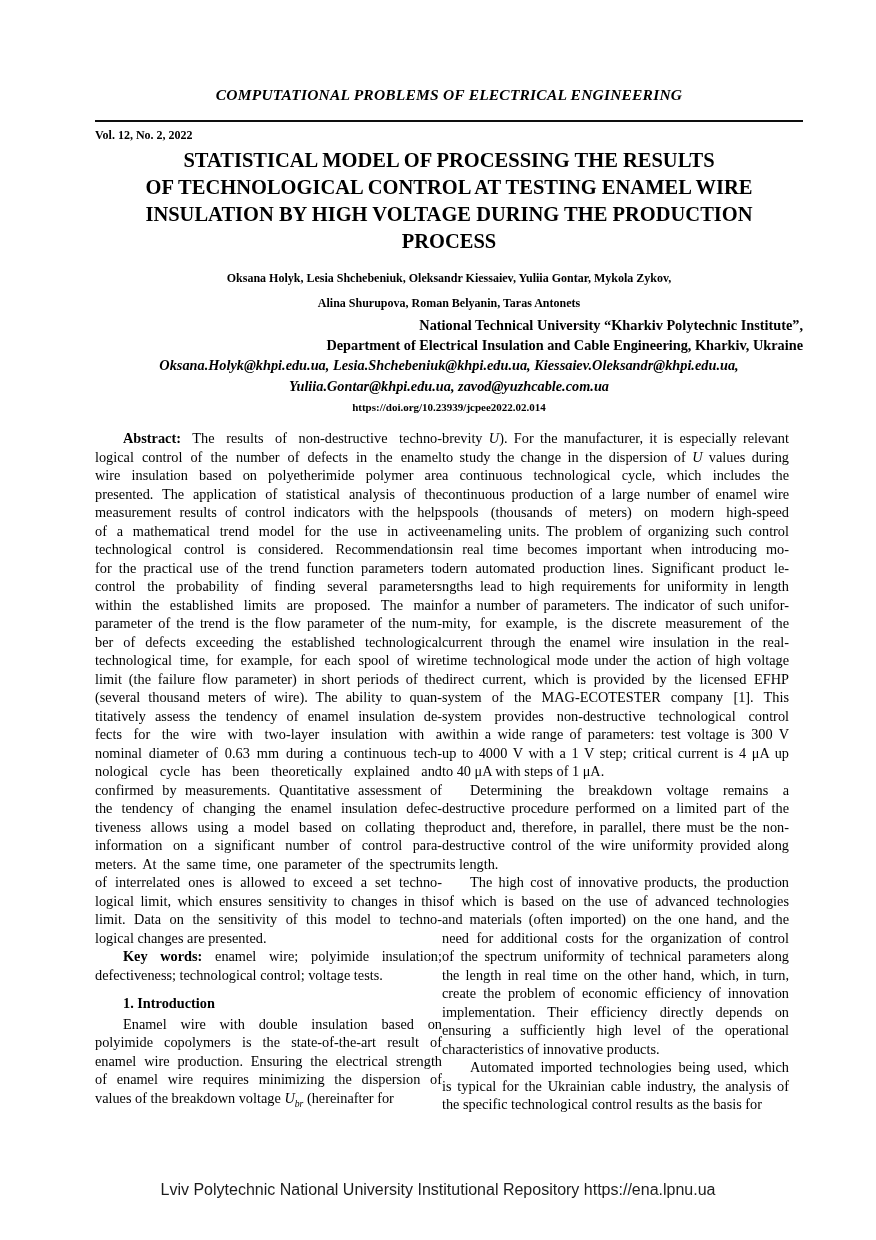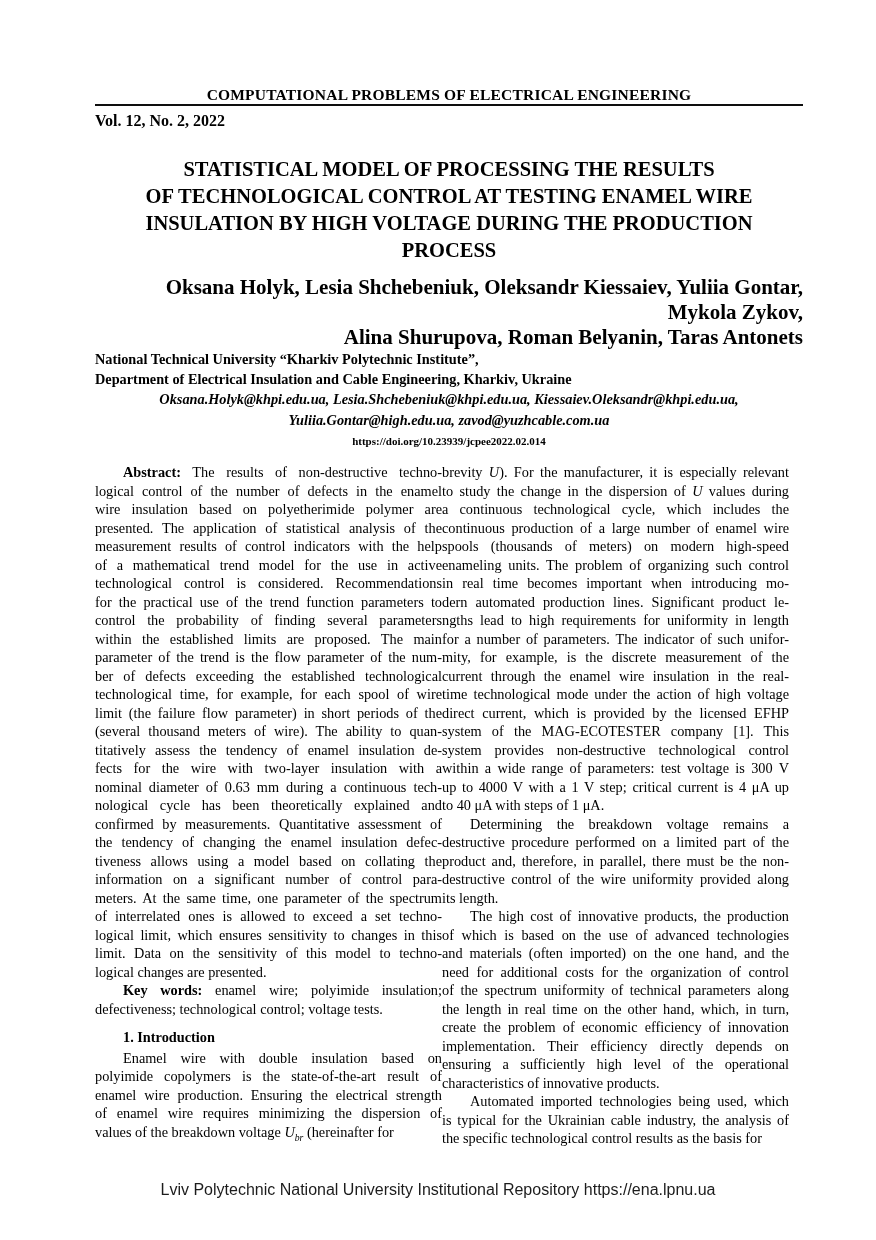--- a/index.html
+++ b/index.html
@@ -5,26 +5,26 @@
   html,body{margin:0;padding:0;background:#ffffff;}
   .sheet{
     position:relative;
     width:876px;height:1240px;
     background:#ffffff;
     color:#000;
     font-family:"Liberation Serif", serif;
     overflow:hidden;
   }
   .content{position:absolute;left:95px;top:0;width:708px;}
-  .masthead{margin-top:86px;border-bottom:2.5px solid #0e0e0e;padding-bottom:0;}
+  .masthead{margin-top:86px;border-bottom:2.5px solid #0e0e0e;padding-bottom:16px;font-style:italic;}
   .journal{font-size:15.5px;font-weight:bold;text-align:center;letter-spacing:.2px;}
-  .issue{font-size:16px;font-weight:bold;margin-top:6px;}
-  .title{margin-top:26px;text-align:center;font-weight:bold;font-size:20.5px;line-height:27px;}
-  .authors{margin-top:11px;text-align:right;font-weight:bold;font-size:21px;line-height:25px;}
-  .affiliation{text-align:left;font-weight:bold;font-size:14.3px;line-height:19.5px;}
+  .issue{font-size:12px;font-weight:bold;margin-top:6px;}
+  .title{margin-top:4px;text-align:center;font-weight:bold;font-size:20.5px;line-height:27px;}
+  .authors{margin-top:11px;text-align:center;font-weight:bold;font-size:12px;line-height:25px;}
+  .affiliation{text-align:right;font-weight:bold;font-size:14.3px;line-height:19.5px;}
   .emails{text-align:center;font-style:italic;font-weight:bold;font-size:14.3px;line-height:21px;}
   .doi{text-align:center;font-weight:bold;font-size:11px;line-height:21px;}
   .columns{display:flex;margin-top:11px;}
   .col{width:347px;font-size:14.3px;line-height:18.5px;}
   .para{margin:0;}
   .line{text-align:justify;text-align-last:justify;hyphens:none;}
   .line.para-end{text-align-last:left;}
   .line.indent{text-indent:28px;}
   .sec-heading{font-weight:bold;text-indent:28px;margin:10px 0 2px 0;}
   sub{font-size:0.68em;line-height:0;}
@@ -58,21 +58,21 @@
         <div>Alina Shurupova, Roman Belyanin, Taras Antonets</div>
       </div>
 
     <div class="affiliation">
         <div>National Technical University “Kharkiv Polytechnic Institute”,</div>
         <div>Department of Electrical Insulation and Cable Engineering, Kharkiv, Ukraine</div>
       </div>
 
     <div class="emails">
         <div>Oksana.Holyk@khpi.edu.ua, Lesia.Shchebeniuk@khpi.edu.ua, Kiessaiev.Oleksandr@khpi.edu.ua,</div>
-        <div>Yuliia.Gontar@high.edu.ua, zavod@yuzhcable.com.ua</div>
+        <div>Yuliia.Gontar@khpi.edu.ua, zavod@yuzhcable.com.ua</div>
       </div>
 
     <div class="doi">https://doi.org/10.23939/jcpee2022.02.014</div>
 
     <div class="columns">
       <div class="col">
           <div class="para">
             <div class="line indent"><b>Abstract:</b> The results of non-destructive techno-</div>
             <div class="line">logical control of the number of defects in the enamel</div>
             <div class="line">wire insulation based on polyetherimide polymer are</div>

